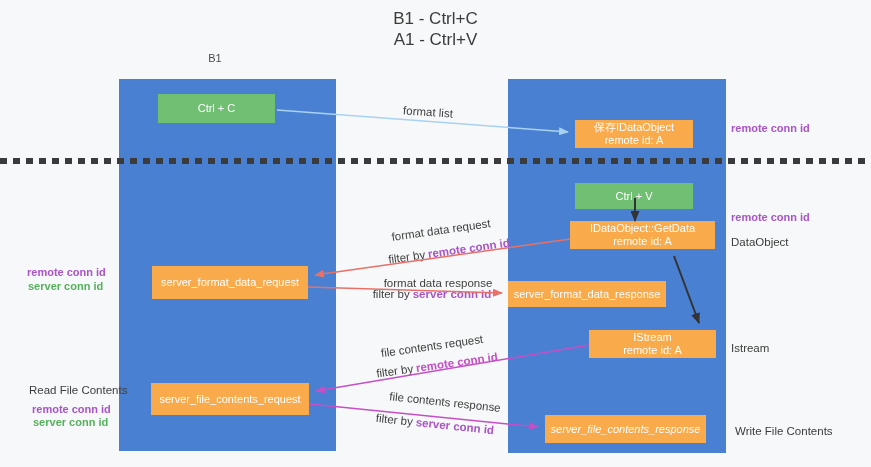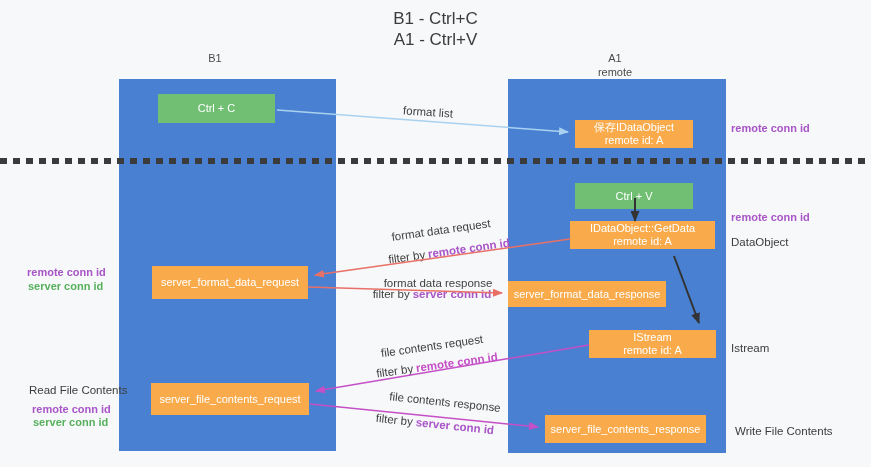--- a/index.html
+++ b/index.html
@@ -59,24 +59,20 @@
 <div id="canvas">
 
   <div class="title">
     <div>B1 - Ctrl+C</div>
     <div>A1 - Ctrl+V</div>
   </div>
 
   <div class="lane-header" style="left:155px;top:51px;">
     <div>B1</div>
   </div>
-  <div class="lane-header" style="left:555px;top:51px;">
-    <div>A1</div>
-    <div>remote</div>
-  </div>
 
   <div class="lane lane-left"></div>
   <div class="lane lane-right"></div>
 
   <div class="box green" style="left:158px;top:94px;width:117px;height:29px;">
     <span>Ctrl + C</span>
   </div>
   <div class="box" style="left:152px;top:266px;width:156px;height:33px;">
     <span>server_format_data_request</span>
   </div>
@@ -95,21 +91,21 @@
     <span>IDataObject::GetData</span>
     <span>remote id: A</span>
   </div>
   <div class="box" style="left:508px;top:281px;width:158px;height:26px;">
     <span>server_format_data_response</span>
   </div>
   <div class="box" style="left:589px;top:330px;width:127px;height:28px;">
     <span>IStream</span>
     <span>remote id: A</span>
   </div>
-  <div class="box" style="left:545px;top:415px;width:161px;height:28px;">
+  <div class="box" style="left:545px;top:415px;width:161px;height:28px;font-style:italic;">
     <span>server_file_contents_response</span>
   </div>
 
   <div class="flow-label" style="left:428px;top:112px;transform:translate(-50%,-50%) rotate(4deg);">
     <span>format list</span>
   </div>
 
   <div class="flow-label" style="left:441px;top:230px;transform:translate(-50%,-50%) rotate(-8deg);">
     <span>format data request</span>
   </div>

